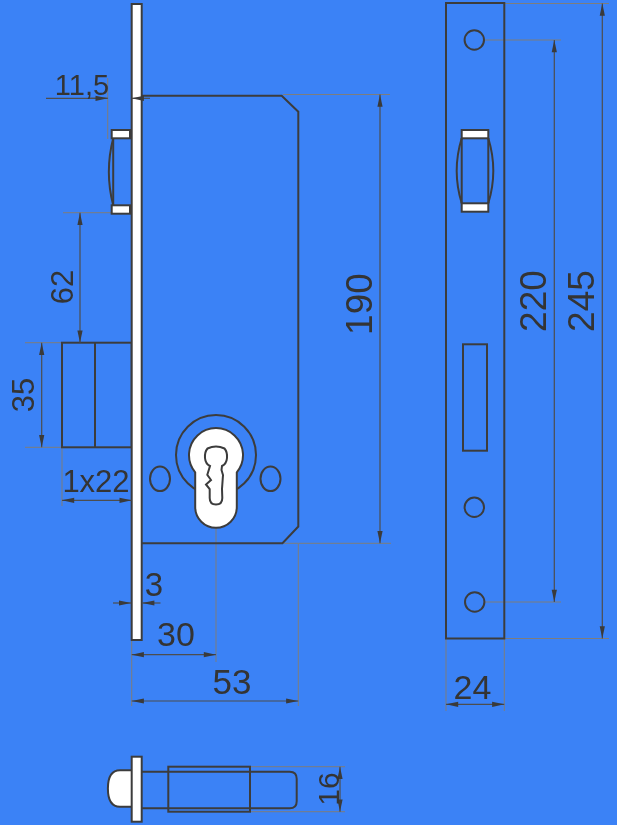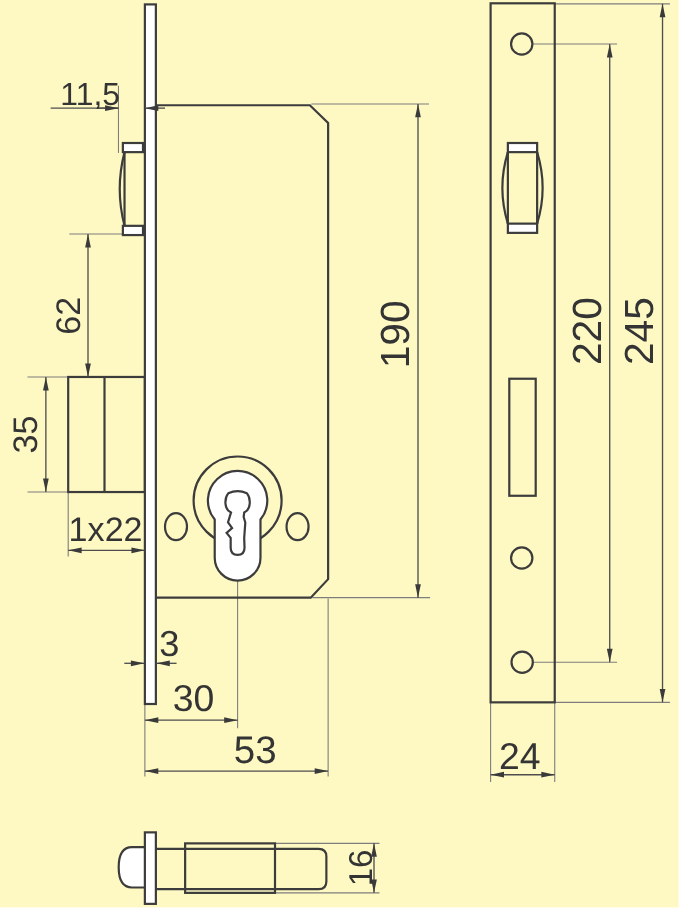--- a/index.html
+++ b/index.html
@@ -1,16 +1,16 @@
 <!DOCTYPE html>
 <html><head>
 <meta charset="utf-8">
 <style>
   html,body { margin:0; padding:0; background:#ffffff; }
-  .canvas { position:relative; width:617px; height:825px; background:#fef9c3; overflow:hidden; }
+  .canvas { position:relative; width:617px; height:825px; background:#3b82f6; overflow:hidden; }
   svg { display:block; }
   .ol  { fill:none; stroke:#3c3c3c; stroke-width:2; stroke-linejoin:miter; stroke-linecap:butt; }
   .olw { fill:#ffffff; stroke:#3c3c3c; stroke-width:2; stroke-linejoin:miter; }
   .thin{ fill:none; stroke:#7d7d7d; stroke-width:1; }
   .dim { fill:none; stroke:#4d4d4d; stroke-width:1.2; }
   text { fill:#343434; font-family:"Liberation Sans","DejaVu Sans",sans-serif; }
   .t29{font-size:29px;} .t30{font-size:30px;} .t31{font-size:31px;}
   .t33{font-size:33px;} .t34{font-size:34px;} .t35{font-size:35px;} .t37{font-size:37px;}
 </style>
 </head>

